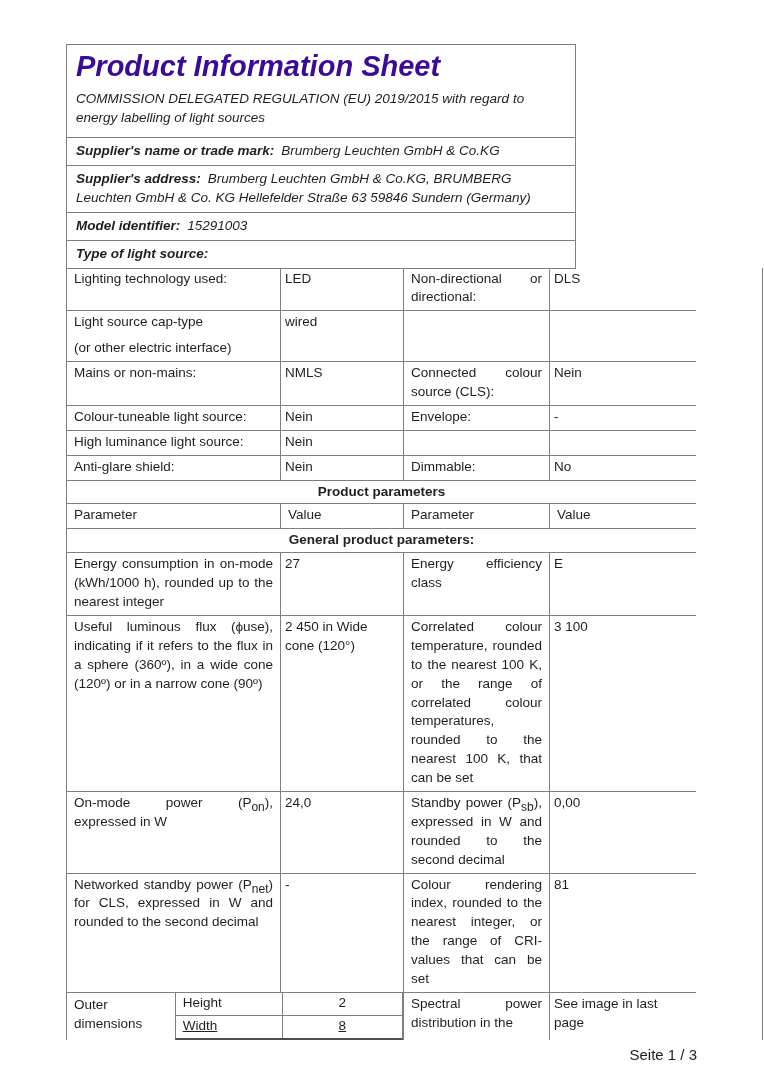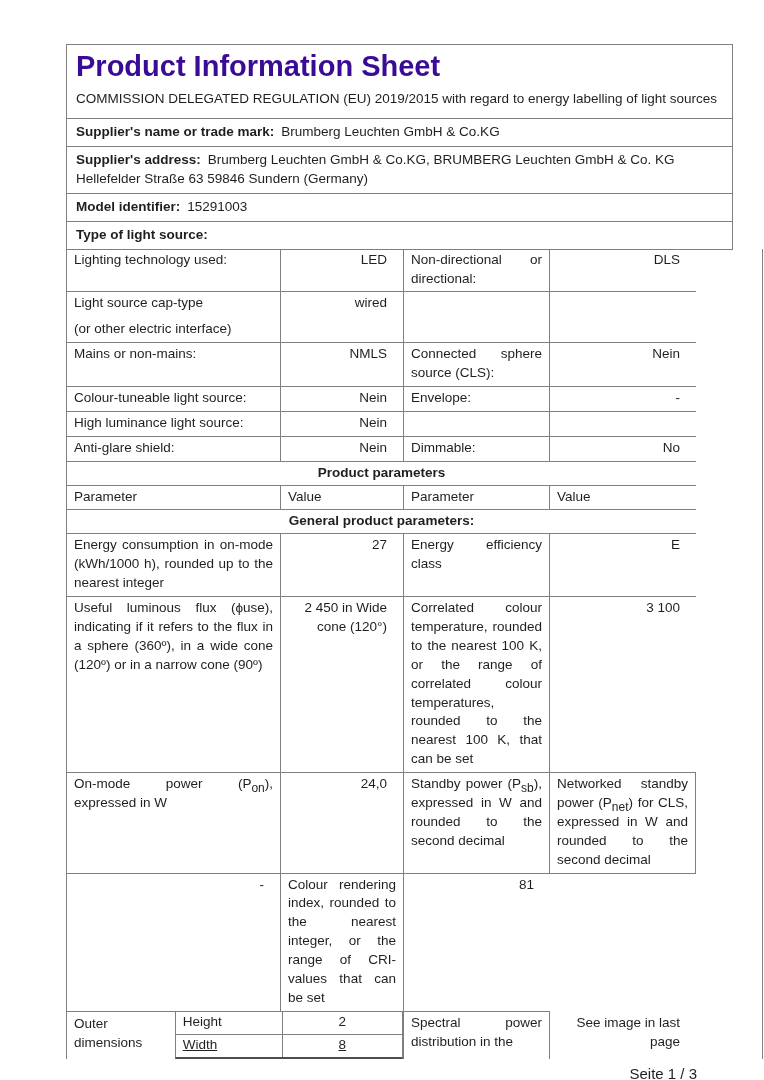--- a/index.html
+++ b/index.html
@@ -3,21 +3,21 @@
 <meta charset="utf-8">
 <style>
   html, body { margin:0; padding:0; }
   body {
     width:764px; height:1080px; background:#ffffff;
     font-family:"Liberation Sans", sans-serif;
     color:#1f1f1f; position:relative; overflow:hidden;
   }
   .sheet { position:absolute; left:66px; top:44px; width:631px; font-size:13.5px; line-height:1.4; }
 
-  .box { border:1px solid #7f7f7f; margin-top:-1px; padding:4px 9px; background:#fff; box-sizing:border-box; width:667px; }
+  .box { border:1px solid #7f7f7f; margin-top:-1px; padding:4px 9px; background:#fff; box-sizing:border-box; width:510px;font-style:italic; }
   .box.first { margin-top:0; }
 
   .title-box { padding:5px 9px 9px 9px; }
   .doc-title { margin:0 0 7px 0; font-size:29px; line-height:1.15; font-weight:bold; color:#3a0c96; }
   .subtitle { margin:0; }
 
   .lbl { font-weight:bold; margin-right:7px; }
 
   
   .ptable {
@@ -25,21 +25,21 @@
     grid-template-columns:214px 123px 146px 146px;
     border:1px solid #7f7f7f; border-top:none; border-bottom:none;
     margin-top:-1px; width:697px; box-sizing:border-box;
   }
   .cell {
     border-right:1px solid #7f7f7f; border-bottom:1px solid #7f7f7f;
     padding:2px 7px 3px 7px; box-sizing:border-box; min-height:20px;
   }
   .cell.c4 { border-right:none; }
   .cell.just { text-align:justify; }
-  .cell.val { text-align:right; padding-left:4px; padding-right:16px; }
+  .cell.val { text-align:left; padding-left:4px; padding-right:16px; }
   .cell.merged {
     grid-column:1 / -1; text-align:center; font-weight:bold;
     border-right:none; padding:2px 4px;
   }
   .cell.nob { border-bottom:none; }
   .para2 { margin-top:7px; }
   sub { font-size:12px; line-height:0; }
 
   
   .dims-cell { grid-column:1 / 3; display:flex; padding:0; border-bottom:none; }
@@ -91,21 +91,21 @@
     <div class="cell just">
       <div>Light source cap-type</div>
       <div class="para2">(or other electric interface)</div>
     </div>
     <div class="cell val">wired</div>
     <div class="cell just"></div>
     <div class="cell val c4"></div>
 
     <div class="cell just">Mains or non-mains:</div>
     <div class="cell val">NMLS</div>
-    <div class="cell just">Connected sphere source (CLS):</div>
+    <div class="cell just">Connected colour source (CLS):</div>
     <div class="cell val c4">Nein</div>
 
     <div class="cell just">Colour-tuneable light source:</div>
     <div class="cell val">Nein</div>
     <div class="cell just">Envelope:</div>
     <div class="cell val c4">-</div>
 
     <div class="cell just">High luminance light source:</div>
     <div class="cell val">Nein</div>
     <div class="cell just"></div>
@@ -131,20 +131,21 @@
     <div class="cell val c4">E</div>
 
     <div class="cell just">Useful luminous flux (ϕuse), indicating if it refers to the flux in a sphere (360º), in a wide cone (120º) or in a narrow cone (90º)</div>
     <div class="cell val">2 450 in Wide cone (120°)</div>
     <div class="cell just">Correlated colour temperature, rounded to the nearest 100 K, or the range of correlated colour temperatures, rounded to the nearest 100 K, that can be set</div>
     <div class="cell val c4">3 100</div>
 
     <div class="cell just">On-mode power (P<sub>on</sub>), expressed in W</div>
     <div class="cell val">24,0</div>
     <div class="cell just">Standby power (P<sub>sb</sub>), expressed in W and rounded to the second decimal</div>
+    <div class="cell val c4">0,00</div>
 
     <div class="cell just">Networked standby power (P<sub>net</sub>) for CLS, expressed in W and rounded to the second decimal</div>
     <div class="cell val">-</div>
     <div class="cell just">Colour rendering index, rounded to the nearest integer, or the range of CRI-values that can be set</div>
     <div class="cell val c4">81</div>
 
     <div class="cell dims-cell">
       <div class="dims-label">Outer dimensions</div>
       <div class="dim-table">
         <div class="dim-row">

